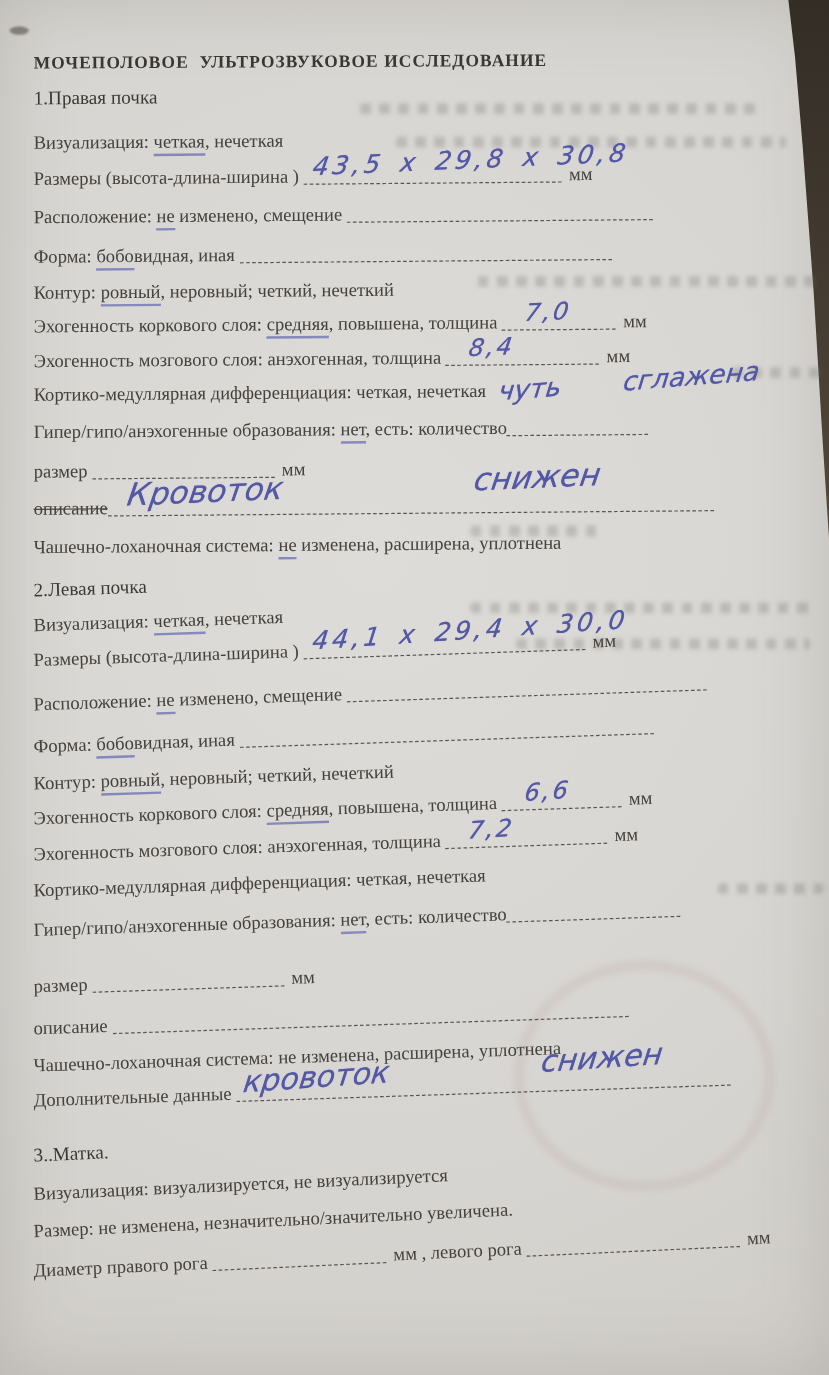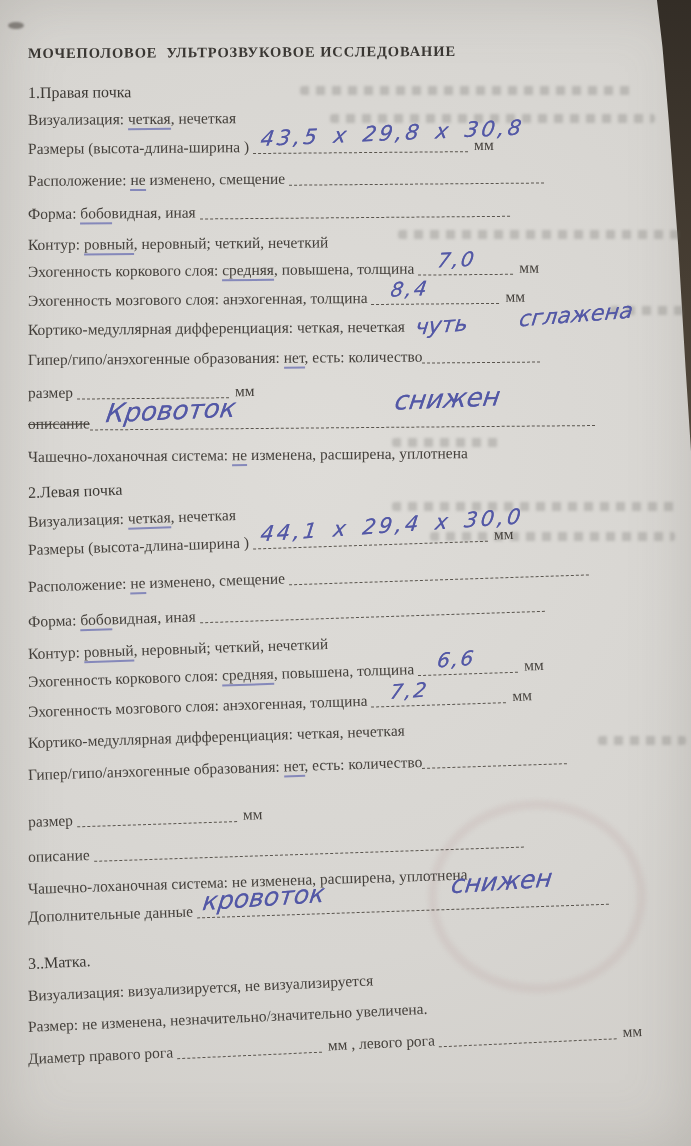--- a/index.html
+++ b/index.html
@@ -81,21 +81,21 @@
 <div class="bleed" style="left:398px;top:230px;width:285px"></div>
 <div class="bleed" style="left:610px;top:306px;width:76px"></div>
 <div class="bleed" style="left:392px;top:438px;width:110px"></div>
 <div class="bleed" style="left:392px;top:502px;width:288px"></div>
 <div class="bleed" style="left:430px;top:532px;width:245px"></div>
 <div class="bleed" style="left:598px;top:736px;width:88px"></div>
 <div class="stamp"></div>
 
 <div class="title">МОЧЕПОЛОВОЕ  УЛЬТРОЗВУКОВОЕ ИССЛЕДОВАНИЕ</div>
 
-<div class="row s1 hdr" style="top:84px">1.Правая почка</div>
+<div class="row s1 hdr" style="top:74px">1.Правая почка</div>
 
 <div class="row s1" style="top:111px"><span class="p">Визуализация: </span><span class="p pu">четкая</span><span class="p">, нечеткая</span></div>
 
 <div class="row s1" style="top:140px"><span class="p">Размеры (высота-длина-ширина ) </span><span class="bl" style="width:215px"><span class="hw hw-sizes">43,5 х 29,8 х 30,8</span></span><span class="p unit">мм</span></div>
 
 <div class="row s1" style="top:172px"><span class="p">Расположение: </span><span class="p pu">не</span><span class="p"> изменено, смещение </span><span class="bl" style="width:255px"></span></div>
 
 <div class="row s1" style="top:205px"><span class="p">Форма: </span><span class="p pu">бобо</span><span class="p">видная, иная </span><span class="bl" style="width:310px"></span></div>
 
 <div class="row s1" style="top:236px"><span class="p">Контур: </span><span class="p pu">ровный</span><span class="p">, неровный; четкий, нечеткий</span></div>

